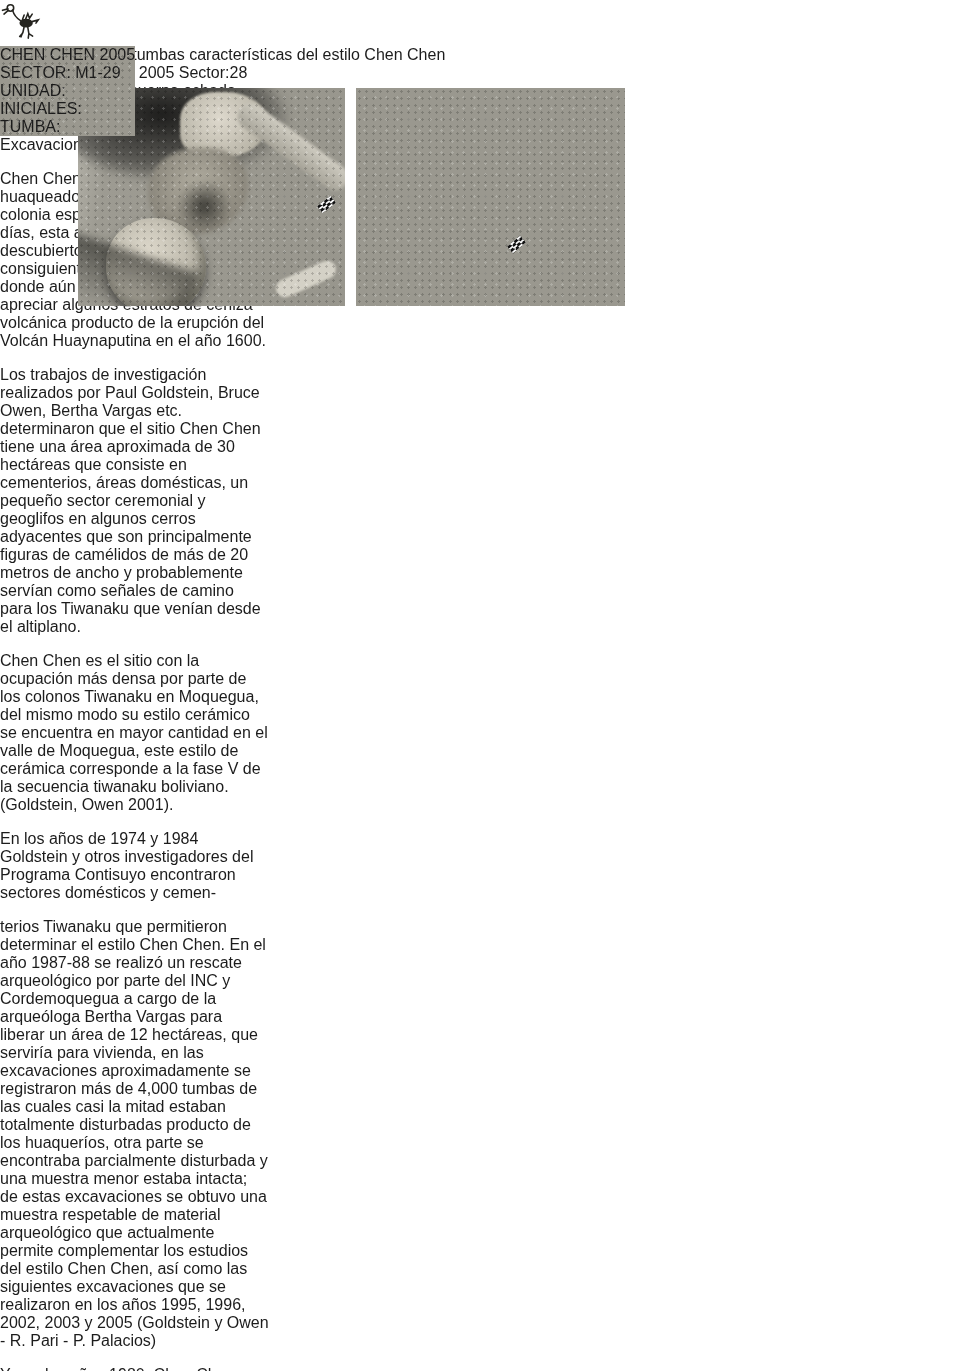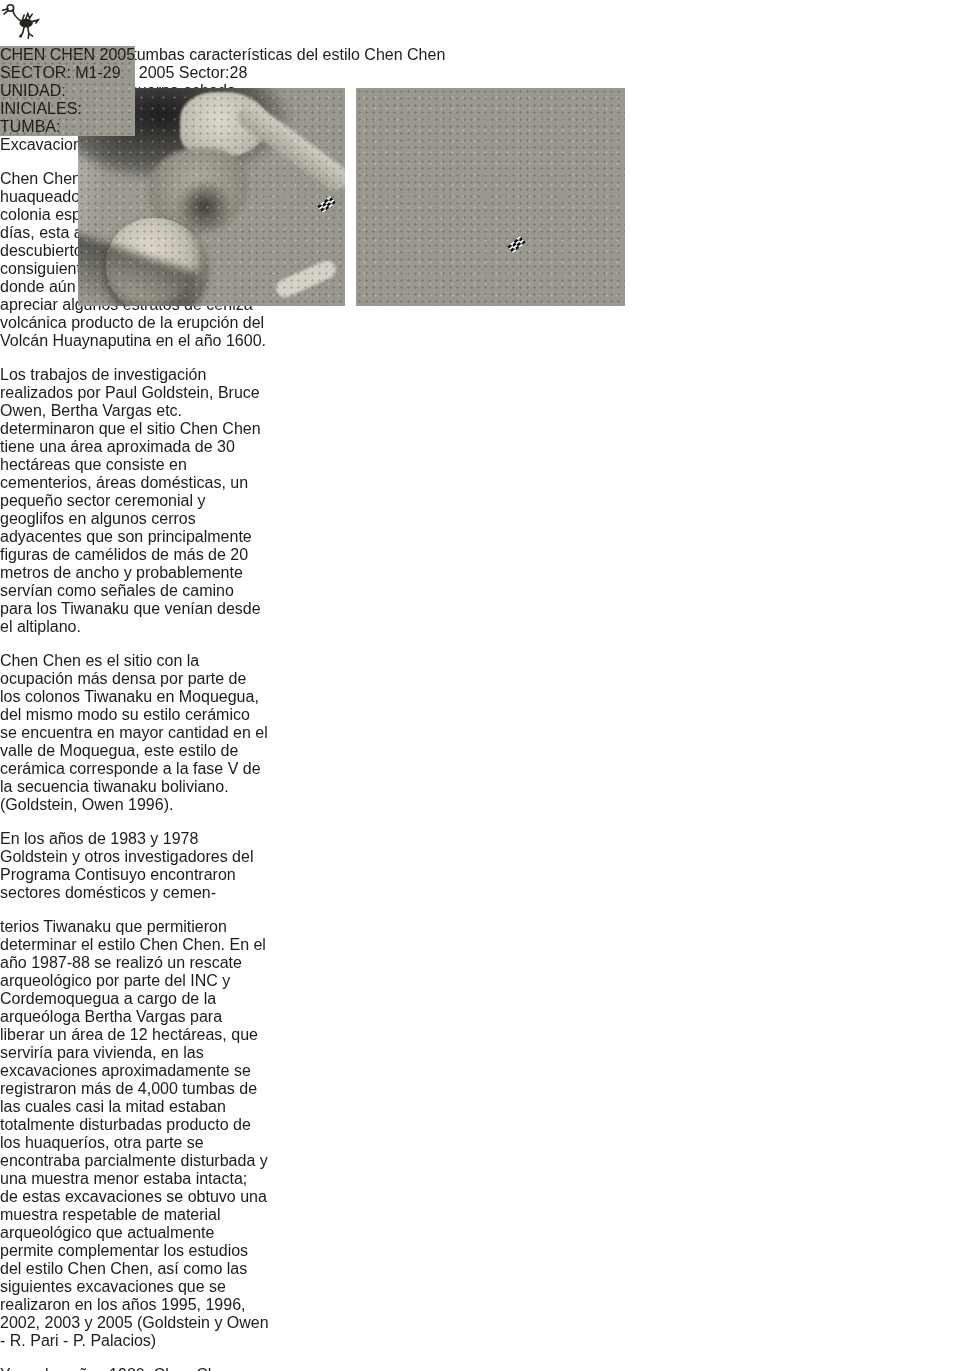--- a/index.html
+++ b/index.html
@@ -180,22 +180,22 @@
 <div class="rule-row" style="left:78px;top:345px;width:827px;">
   <div class="rule-line"></div>
   <div class="rule-dot"></div>
   <div class="cap" style="position:static;white-space:nowrap;">Excavaciones del año 2005 – Sector:29</div>
 </div>
 
 
 <div class="col" style="left:78px;width:268px;">
   <p class="ind">Chen Chen ha sido constantemente huaqueado desde la época de la colonia española hasta nuestros días, esta acción ilegal ha puesto al descubierto tumbas, causando por consiguiente remoción de tierra donde aún hoy en día se puede apreciar algunos estratos de ceniza volcánica producto de la erupción del Volcán Huaynaputina en el año 1600.</p>
   <p class="ind">Los trabajos de investigación realizados por Paul Goldstein, Bruce Owen, Bertha Vargas etc. determinaron que el sitio Chen Chen tiene una área aproximada de 30 hectáreas que consiste en cementerios, áreas domésticas, un pequeño sector ceremonial y geoglifos en algunos cerros adyacentes que son principalmente figuras de camélidos de más de 20 metros de ancho y probablemente servían como señales de camino para los Tiwanaku que venían desde el altiplano.</p>
-  <p class="ind">Chen Chen es el sitio con la ocupación más densa por parte de los colonos Tiwanaku en Moquegua, del mismo modo su estilo cerámico se encuentra en mayor cantidad en el valle de Moquegua, este estilo de cerámica corresponde a la fase V de la secuencia tiwanaku boliviano. (Goldstein, Owen 1996).</p>
-  <p class="ind">En los años de 1983 y 1978 Goldstein y otros investigadores del  Programa Contisuyo encontraron sectores domésticos y cemen-</p>
+  <p class="ind">Chen Chen es el sitio con la ocupación más densa por parte de los colonos Tiwanaku en Moquegua, del mismo modo su estilo cerámico se encuentra en mayor cantidad en el valle de Moquegua, este estilo de cerámica corresponde a la fase V de la secuencia tiwanaku boliviano. (Goldstein, Owen 2001).</p>
+  <p class="ind">En los años de 1974 y 1984 Goldstein y otros investigadores del  Programa Contisuyo encontraron sectores domésticos y cemen-</p>
 </div>
 <div class="col" style="left:357px;width:269px;">
   <p><span>terios Tiwanaku que permitieron determinar el estilo Chen Chen. En el año 1987-88 se realizó un rescate arqueológico por parte del INC y Cordemoquegua a cargo de la arqueóloga Bertha Vargas para liberar un área de 12 hectáreas, que serviría para vivienda, en las excavaciones aproximadamente se registraron más de 4,000 tumbas de las cuales casi la mitad estaban totalmente disturbadas producto de los huaqueríos, otra parte se encontraba parcialmente disturbada y una muestra menor estaba intacta; de estas excavaciones se obtuvo una muestra respetable de material arqueológico que actualmente permite complementar los estudios del estilo Chen Chen, así como las siguientes excavaciones que se realizaron en los años 1995, 1996, 2002, 2003 y 2005</span> <span class="cite">(Goldstein y Owen - R. Pari - P. Palacios)</span></p>
   <p class="ind">Ya en los años 1980, Chen Chen empezó a ser paulatinamente invadido, pero es a partir del año 2001 y como consecuencia del terremoto cuando sufre una invasión a mayor escala, por lo que se tuvo que continuar con los proyectos de rescate arqueológico, para recuperar la mayor cantidad de información.</p>
 
 </div>
 
 
 <div class="hr" style="left:400px;top:970px;width:227px;"></div>
 <div class="hr" style="left:638px;top:971px;width:258px;"></div>

